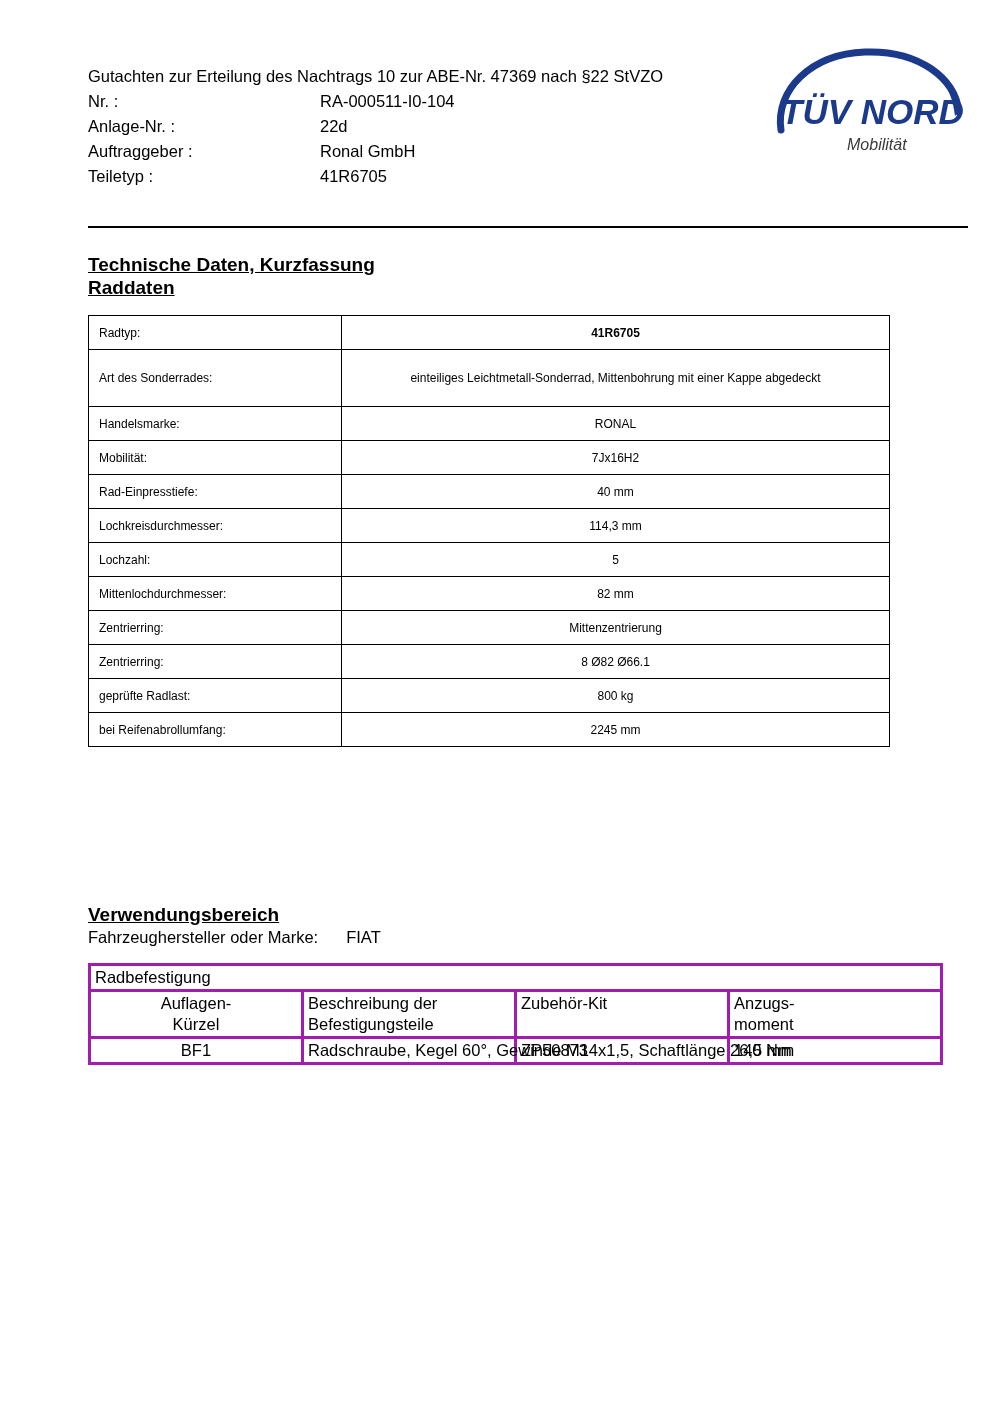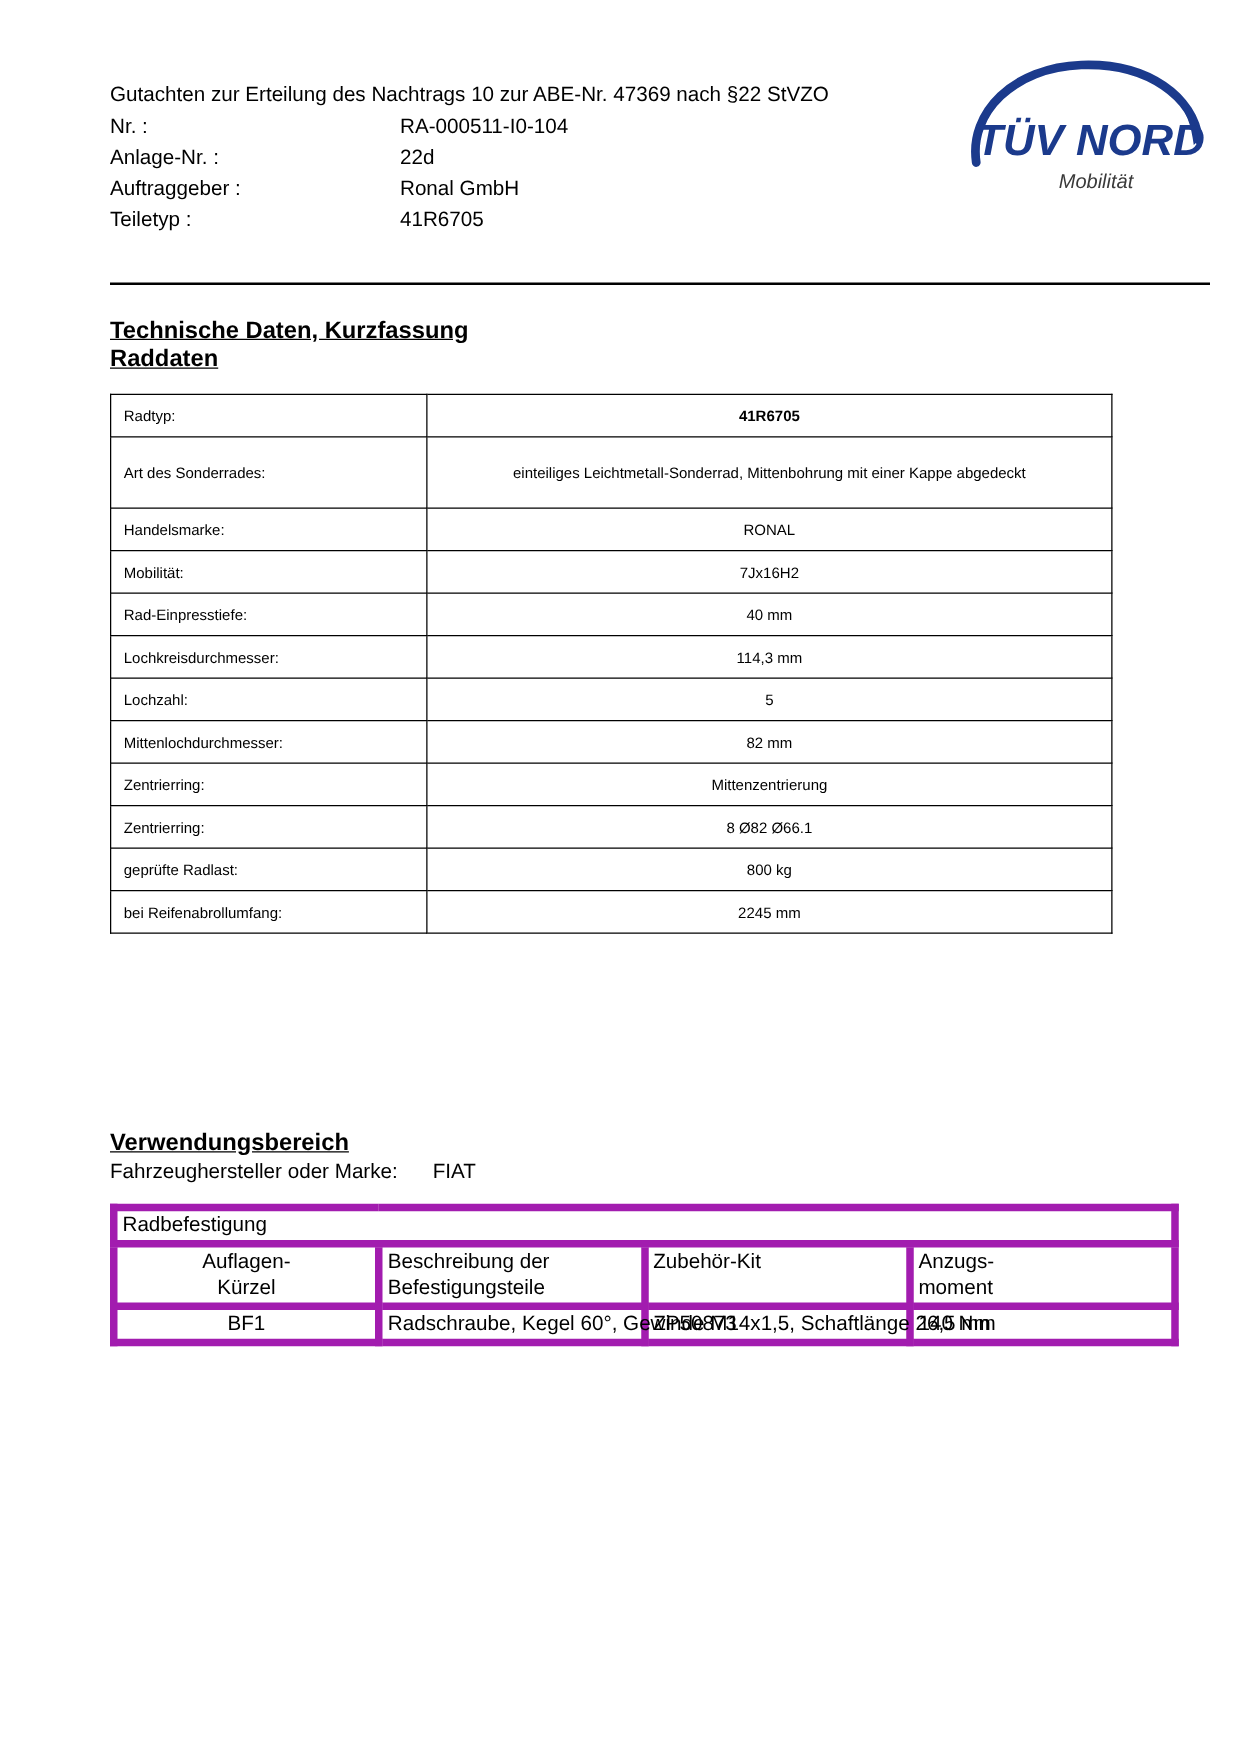--- a/index.html
+++ b/index.html
@@ -149,21 +149,21 @@
   .fasten-table {
     position: absolute;
     top: 963px;
     left: 88px;
     width: 855px;
     border-collapse: collapse;
     table-layout: fixed;
     font-size: 16.5px;
   }
   .fasten-table td {
-    border: 6px solid #a21caf;
+    border: 3px solid #a21caf;
     padding: 1px 4px;
     vertical-align: top;
     line-height: 21px;
   }
   .fasten-table td.c1 { width: 110px; text-align: center; }
   .fasten-table td.c2 { width: 553px; }
   .fasten-table td.c3 { width: 110px; }
   .fasten-table td.c4 { width: 80px; }
   .fasten-table td.span-all { }
   .nowrap { white-space: nowrap; }

